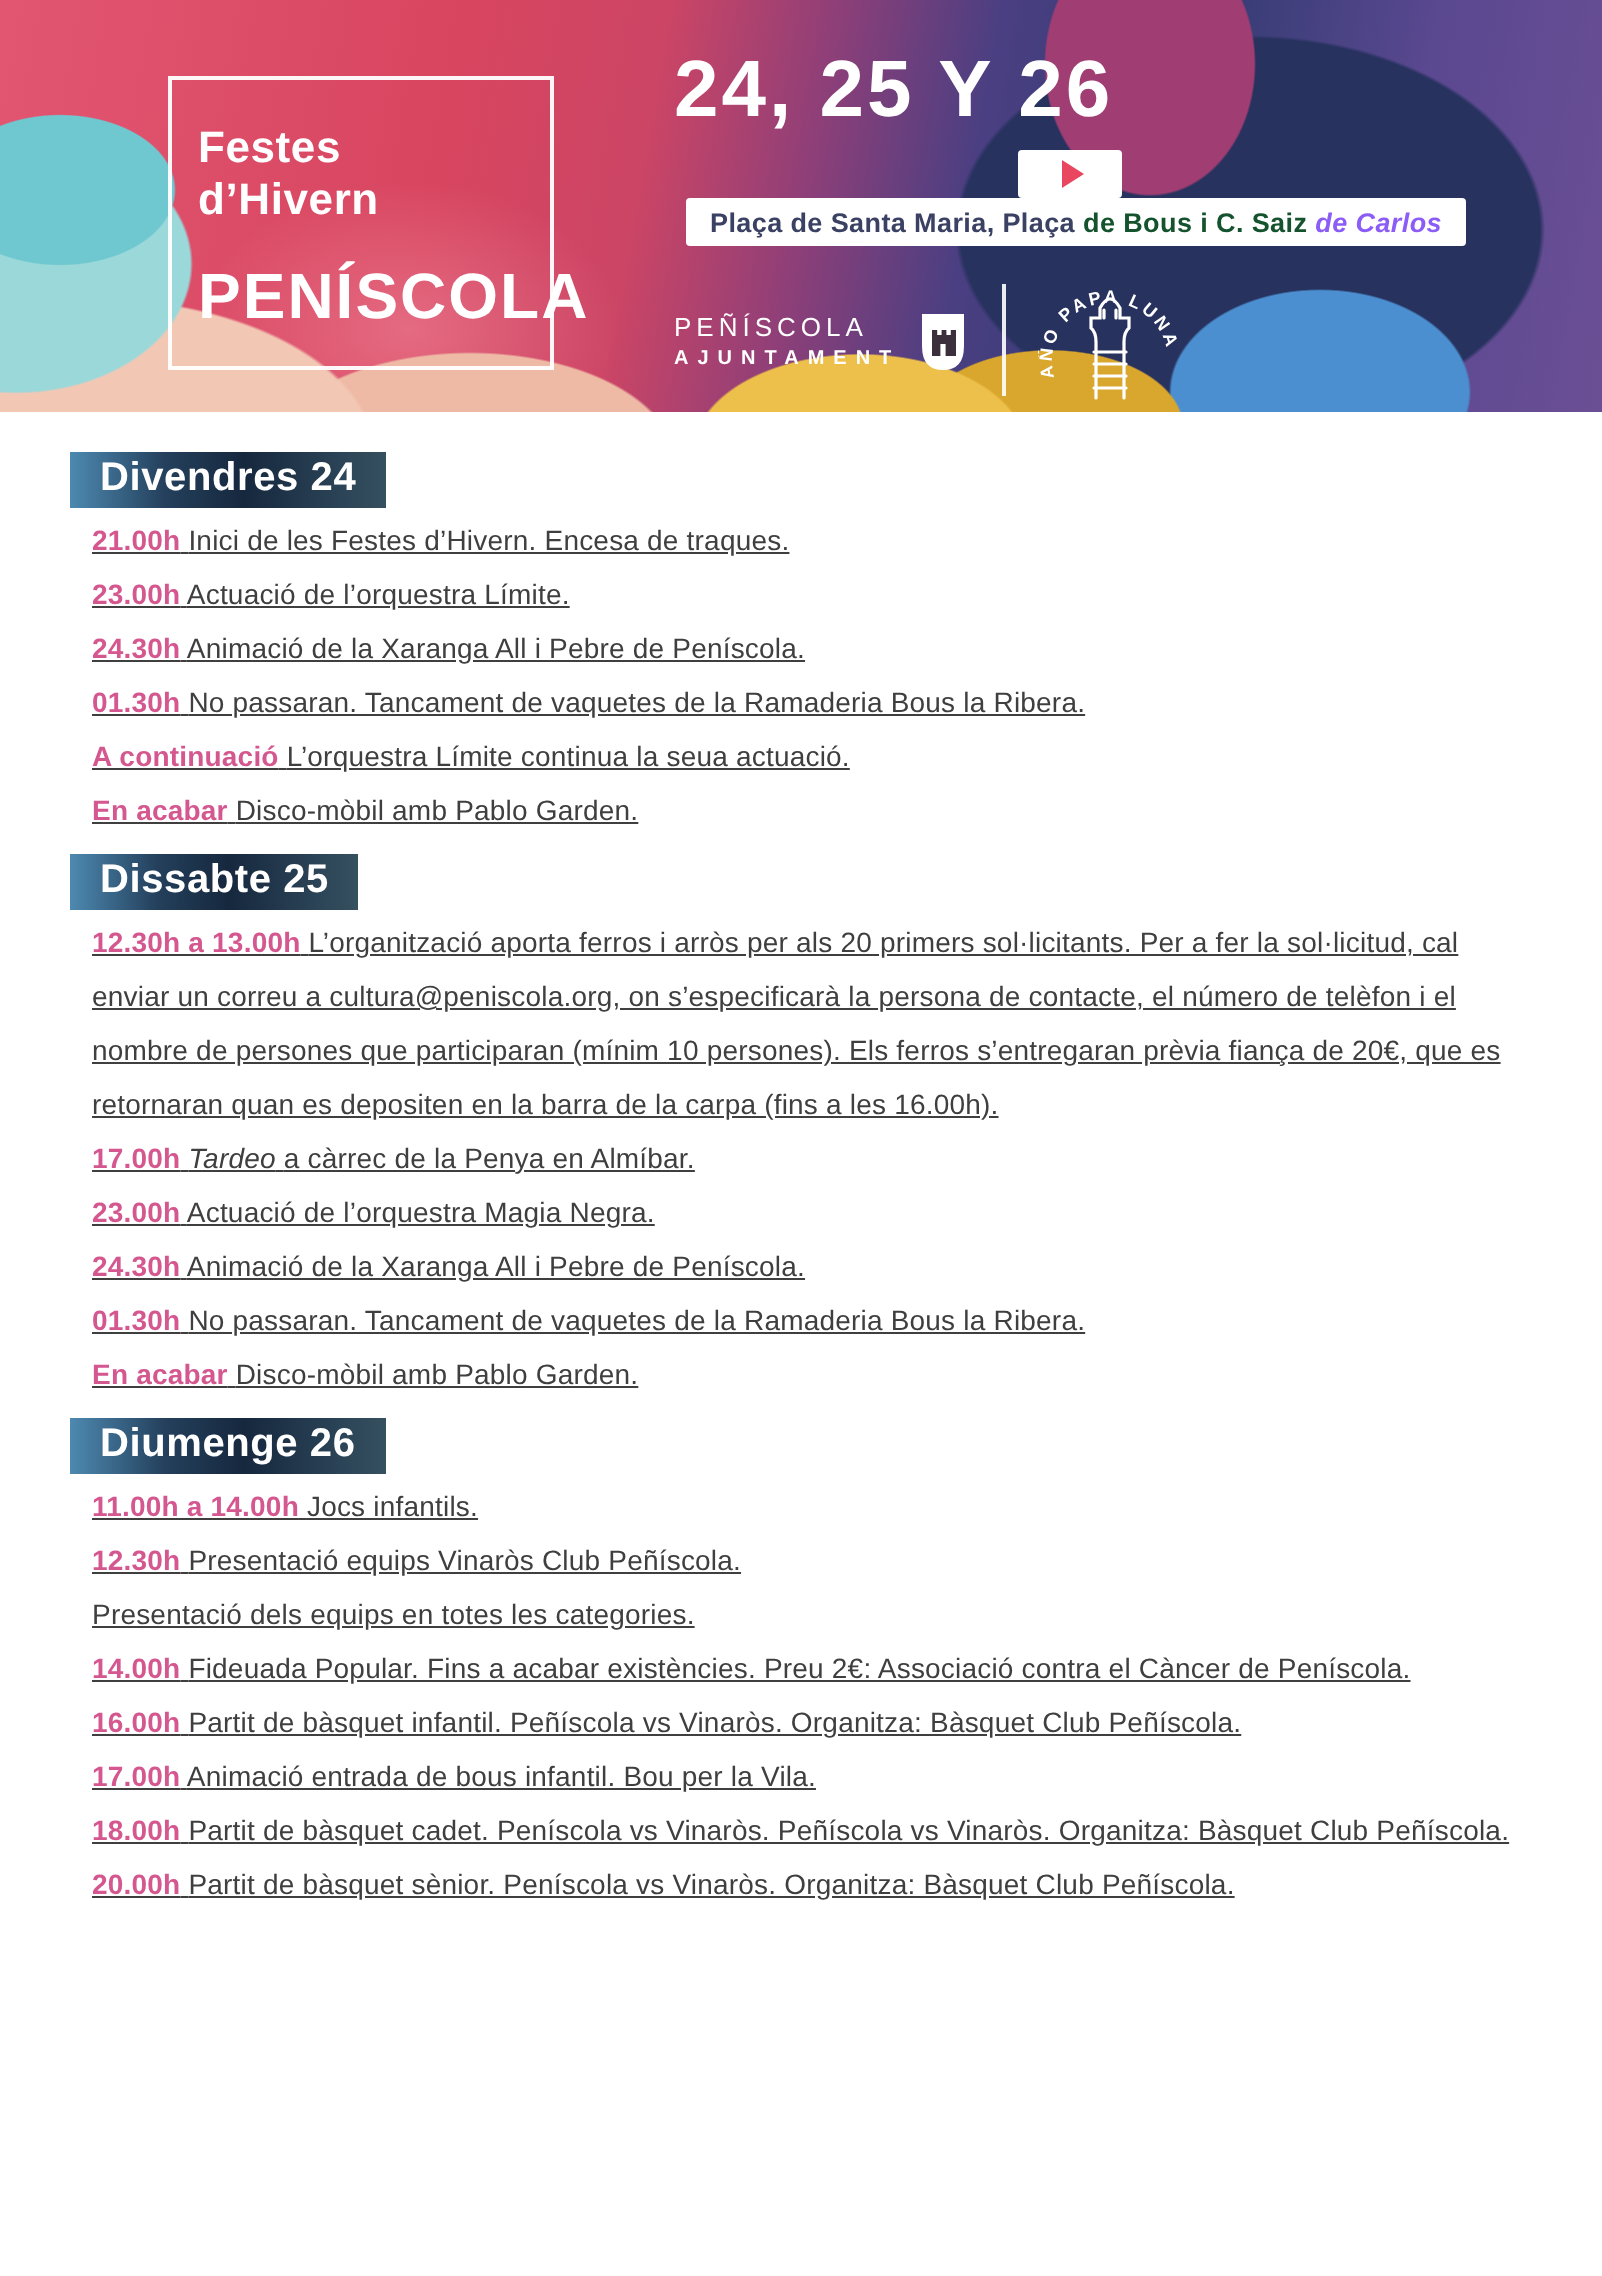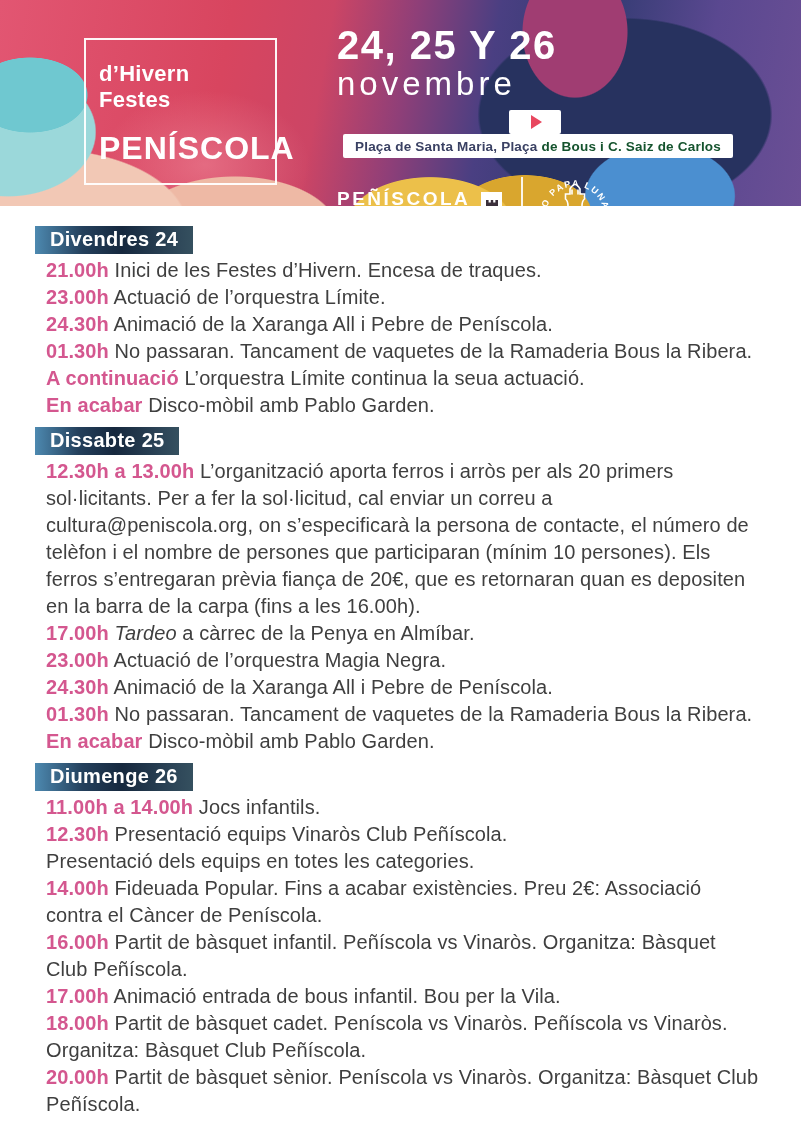--- a/index.html
+++ b/index.html
@@ -46,59 +46,58 @@
     width: 0; height: 0; border-top: 7px solid transparent; border-bottom: 7px solid transparent;
     border-left: 11px solid #e8475f; margin-left: 3px;
   }
   .loc-bar {
     margin-left: 6px; background: #ffffff; border-radius: 2px; height: 24px;
     display: flex; align-items: center; padding: 0 12px;
     font-size: 13.5px; font-weight: 700; letter-spacing: 0.2px; white-space: nowrap;
   }
   .loc-c1 { color: #3a4163; }
   .loc-c2 { color: #14532d; margin-left: 4px; }
-  .loc-c3 { color: #14532d; margin-left: 4px; }
+  .loc-c3 { color: #8b5cf6; margin-left: 4px; font-style: italic; }
 
   .logos-row { display: flex; align-items: center; margin-top: 12px; }
   .aj-logo { display: flex; align-items: flex-end; }
   .aj-text { color: #ffffff; }
-  .aj-name { font-size: 19px; font-weight: 700; letter-spacing: 2.5px; line-height: 20px; }
+  .aj-name { font-size: 13px; font-weight: 400; letter-spacing: 2.5px; line-height: 20px; }
   .aj-sub  { font-size: 10px; font-weight: 600; letter-spacing: 4.5px; line-height: 12px; }
   .aj-shield { margin-left: 10px; }
   .logo-divider { width: 1.5px; height: 56px; background: rgba(255,255,255,0.9); margin: 0 16px 0 18px; }
 
   
   .schedule { padding: 20px 40px 0 46px; width: 801px; }
   .day-section { margin-bottom: 8px; }
   .day-badge {
     display: inline-block;
     margin-left: -11px; margin-bottom: 3px;
     padding: 2px 15px 3px 15px;
     background: linear-gradient(90deg, #4d89b0 0%, #24405c 30%, #16283e 55%, #2b4356 85%, #35505f 100%);
     color: #ffffff; font-size: 20px; font-weight: 700; letter-spacing: 0.3px;
   }
-  .event { font-size: 20px; line-height: 27px; color: #3f3f3f; letter-spacing: 0.1px; max-width: 714px; }
+  .event { font-size: 14px; line-height: 27px; color: #3f3f3f; letter-spacing: 0.1px; max-width: 714px; text-decoration: underline; }
   .time { color: #d4578f; font-weight: 700; }
   .it { font-style: italic; }
 </style>
 </head>
 <body>
 
 <div class="page">
 
   <div class="hero">
     <div class="title-box">
+      <div class="title-line">Festes</div>
       <div class="title-line">d’Hivern</div>
-      <div class="title-line">Festes</div>
       <div class="title-city">PENÍSCOLA</div>
     </div>
 
     <div class="hero-right">
       <div class="dates">24, 25 Y 26</div>
-      <div class="month">novembre</div>
 
       <div class="loc-row">
         <span class="play-box">
             <span class="play-tri"></span>
           </span>
         <span class="loc-bar">
           <span class="loc-c1">Plaça de Santa Maria, Plaça</span>
           <span class="loc-c2">de Bous i C. Saiz</span>
           <span class="loc-c3">de Carlos</span>
         </span>

